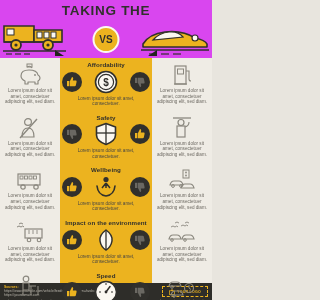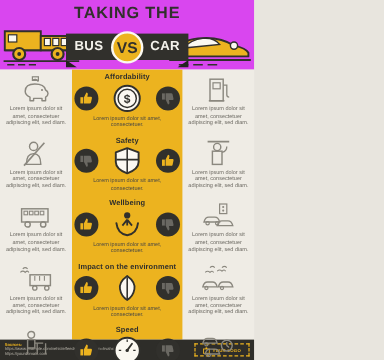--- a/index.html
+++ b/index.html
@@ -86,21 +86,21 @@
     height: 27px;
     border-radius: 50%;
     background: #ecb31f;
     border: 2.5px solid #fbf8f1;
     display: flex;
     align-items: center;
     justify-content: center;
     z-index: 5;
   }
   .vs-badge span {
-    font-size: 13px;
+    font-size: 10px;
     font-weight: bold;
     color: #31302c;
   }
 
   .banner-wing-l, .banner-wing-r {
     position: absolute;
     top: 50px;
     width: 0; height: 0;
     border-style: solid;
   }
@@ -281,24 +281,20 @@
     <svg class="car-art" viewBox="0 0 72 32">
       <path d="M4 20 q6 -10 22 -12 q18 -2 30 6 q10 2 12 6 v3 H4 z" fill="#ecb31f" stroke="#31302c" stroke-width="1.6" stroke-linejoin="round"></path>
       <path d="M14 16 q6 -7 16 -8 q9 -1 14 5 z" fill="#fbf8f1" stroke="#31302c" stroke-width="1.2"></path>
       <circle cx="56" cy="14" r="3" fill="#fbf8f1" stroke="#31302c" stroke-width="1.2"></circle>
       <line x1="2" y1="26" x2="70" y2="26" stroke="#31302c" stroke-width="1.6"></line>
       <line x1="10" y1="30" x2="18" y2="30" stroke="#31302c" stroke-width="1.2"></line>
       <line x1="22" y1="30" x2="30" y2="30" stroke="#31302c" stroke-width="1.2"></line>
       <line x1="34" y1="30" x2="42" y2="30" stroke="#31302c" stroke-width="1.2"></line>
     </svg>
 
-    <div class="banner">
-      <span class="lbl-bus">BUS</span>
-      <span class="lbl-car">CAR</span>
-    </div>
     <div class="banner-wing-l"></div>
     <div class="banner-wing-r"></div>
 
     <div class="vs-badge">
       <span>VS</span>
     </div>
   </div>
 
   <div class="body-area">
     <div class="spine"></div>

